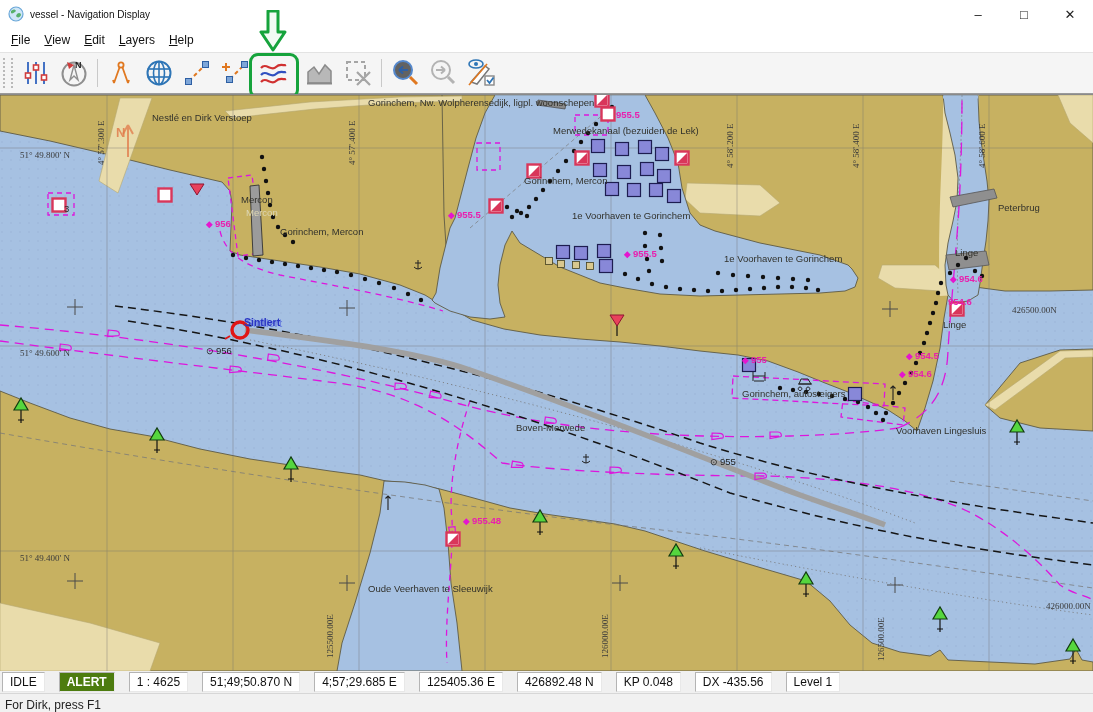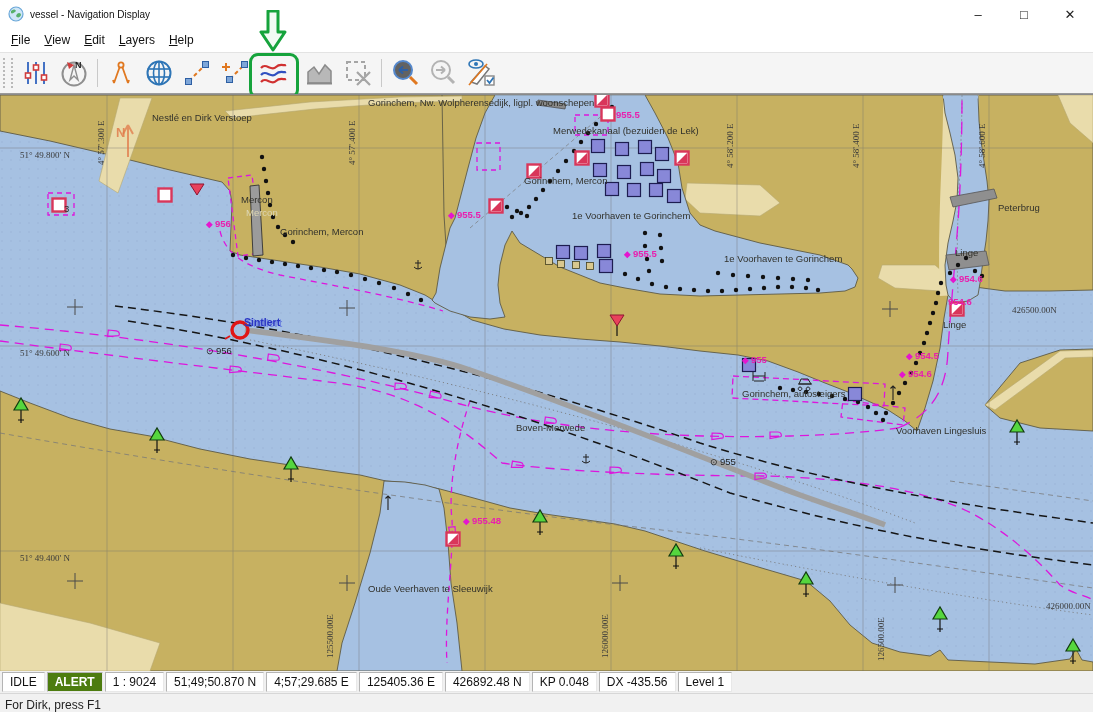--- a/index.html
+++ b/index.html
@@ -31,21 +31,21 @@
   .grid{font-family:"Liberation Serif",serif;font-size:9px;color:#3a3a3a;}
   .rot{transform:rotate(-90deg);transform-origin:0 0;}
   .km-mag{font-size:9.5px;color:#e81fae;font-weight:bold;}
   .km-mag::before{content:"\25C6\00a0";font-size:8.5px;color:#e416cf;}
   .mag-text{font-size:9.5px;color:#e81fae;font-weight:bold;}
   .km-blk{font-size:9.5px;color:#222;}
   .km-blk::before{content:"\2299\00a0";font-size:9px;}
   .vessel-lbl{font-size:10.5px;font-weight:bold;color:#2a35c4;text-shadow:2px 1px 0 rgba(70,90,220,.55);}
   .north-n{font-size:13px;font-weight:bold;color:#e07848;opacity:.8;}
   
-  .statusbar{height:22px;background:#f0f0f0;display:flex;align-items:center;padding-left:2px;gap:2px;}
+  .statusbar{height:22px;background:#f0f0f0;display:flex;align-items:center;padding-left:2px;gap:14px;}
   .cell{height:18px;display:flex;align-items:center;padding:0 7px;background:#fff;border:1px solid #b4b4b4;border-right-color:#e8e8e8;border-bottom-color:#e8e8e8;font-size:12px;color:#111;white-space:nowrap;}
   .cell-alert{background:#4d7c0f;color:#fff;font-weight:bold;}
   .helpbar{height:21px;background:#f1f1f1;border-top:1px solid #d7d7d7;display:flex;align-items:center;padding-left:5px;font-size:12px;color:#222;}
 </style>
 </head>
 <body>
 
 <div id="app">
 
   <div class="titlebar">
@@ -542,21 +542,21 @@
         <span class="km-blk" style="left: 206px; top: 250px;">956</span>
         <span class="km-blk" style="left: 710px; top: 361px;">955</span>
         <span class="vessel-lbl" style="left: 244px; top: 221px;">Sintlert</span>
         <span class="north-n" style="left: 116px; top: 30px;">N</span>
       </div>
   </div>
 
   <div class="statusbar">
     <span class="cell">IDLE</span>
     <span class="cell cell-alert">ALERT</span>
-    <span class="cell">1 : 9024</span>
+    <span class="cell">1 : 4625</span>
     <span class="cell">51;49;50.870 N</span>
     <span class="cell">4;57;29.685 E</span>
     <span class="cell">125405.36 E</span>
     <span class="cell">426892.48 N</span>
     <span class="cell">KP 0.048</span>
     <span class="cell">DX -435.56</span>
     <span class="cell">Level 1</span>
   </div>
 
   <div class="helpbar">

